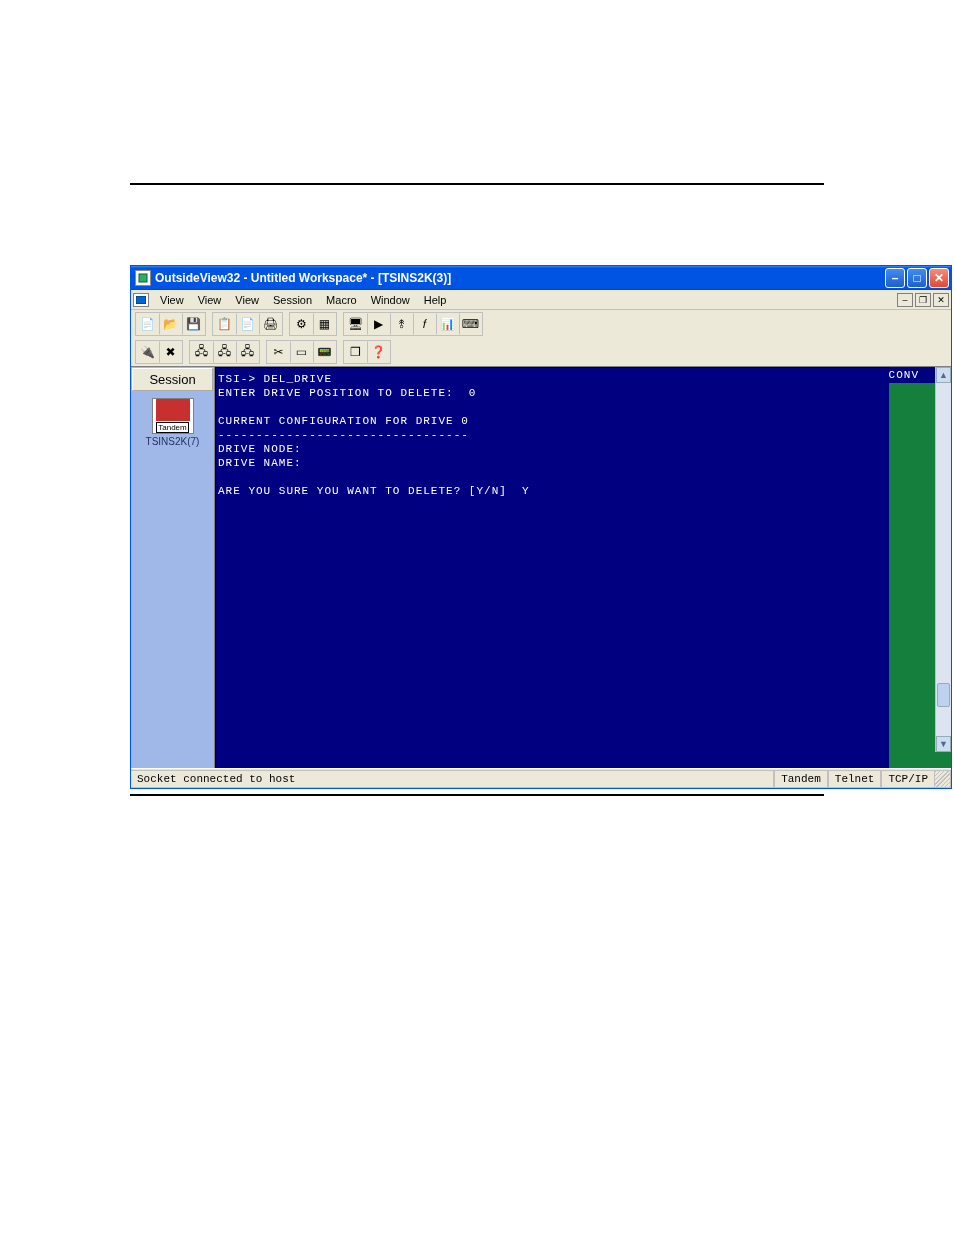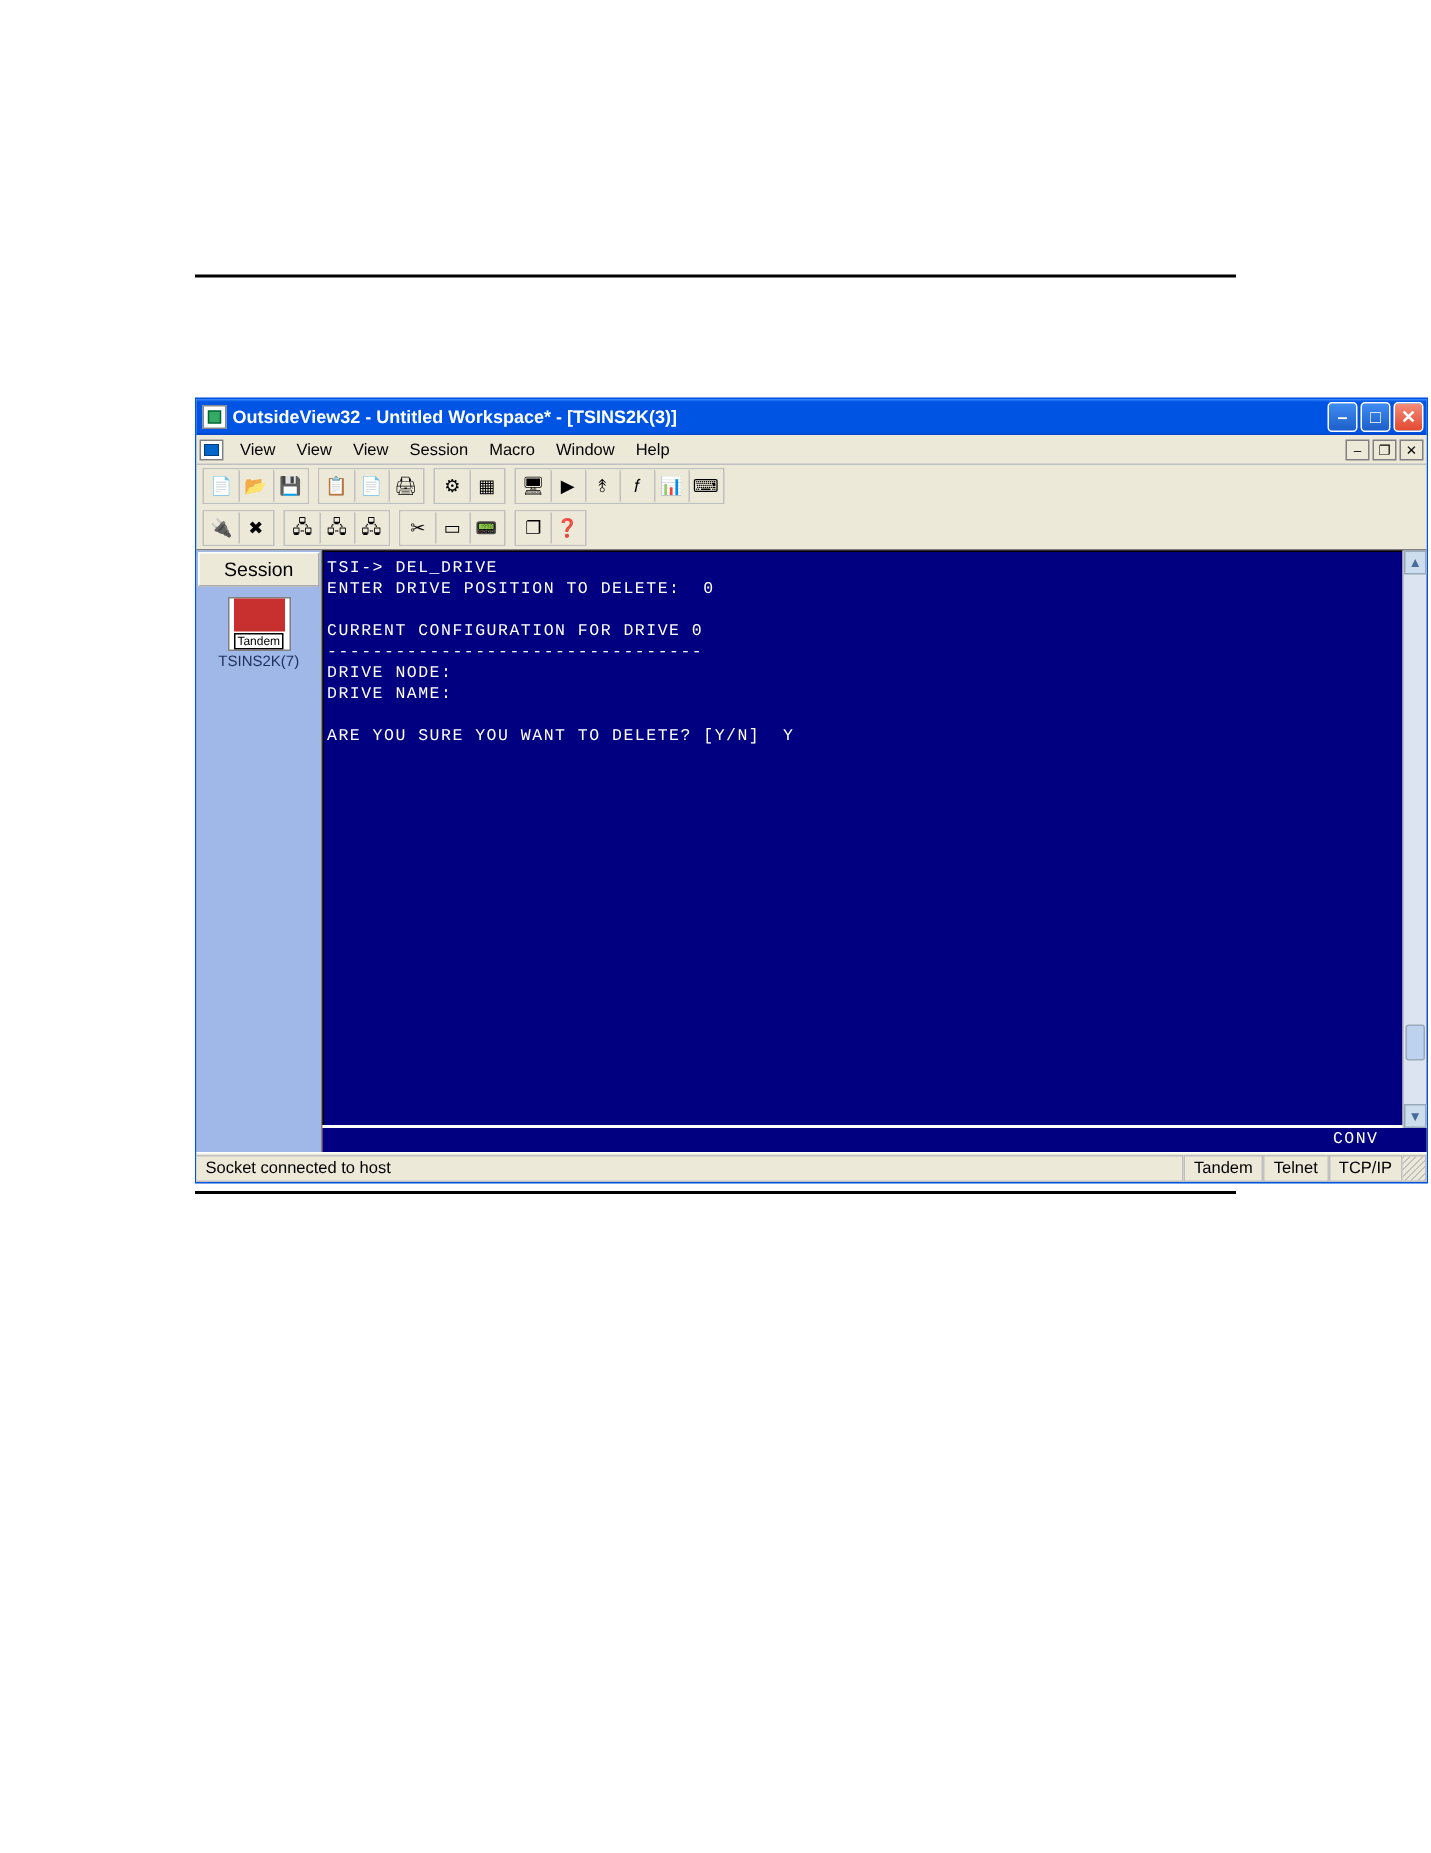--- a/index.html
+++ b/index.html
@@ -140,22 +140,22 @@
     width:42px;height:36px;background:#fff;border:1px solid #808080;
     display:flex;flex-direction:column;align-items:center;justify-content:flex-end;
   }
   .session-icon-screen{width:34px;height:22px;background:#c83030;margin-bottom:1px;}
   .session-icon-label{font-size:8px;border:1px solid #000;padding:0 1px;background:#fff;color:#000;}
   .session-label{font-size:10px;color:#1f2e5a;margin-top:2px;}
 
   .terminal-wrap {
     flex:1;
     display:flex;
-    flex-direction:column;
-    background:#f97316;
+    flex-direction:row;
+    background:#15803d;
     position:relative;
   }
   .terminal {
     flex:1;
     background:#000080;
     color:#ffffff;
     font-family: "Courier New", monospace;
     font-size: 11px;
     line-height: 14px;
     padding: 4px 2px;
@@ -183,21 +183,21 @@
   .statusbar {
     height: 20px;
     background: #ece9d8;
     border-top: 1px solid #fff;
     display:flex;align-items:center;
     font-size:11px;color:#000;
   }
   .status-cell {
     border:1px solid #c0c0c0;
     height:18px;display:flex;align-items:center;
-    padding:0 6px;background:#ece9d8;
+    padding:0 6px;background:#ece9d8;font-family:Liberation Mono, monospace;
   }
   .status-main{flex:1;border-left:none;}
   .status-grip{
     width:16px;height:18px;border:1px solid #c0c0c0;border-left:none;
     background:repeating-linear-gradient(135deg,#c0c0c0 0 1px,transparent 1px 3px);
   }
 </style>
 </head>
 <body>
 

